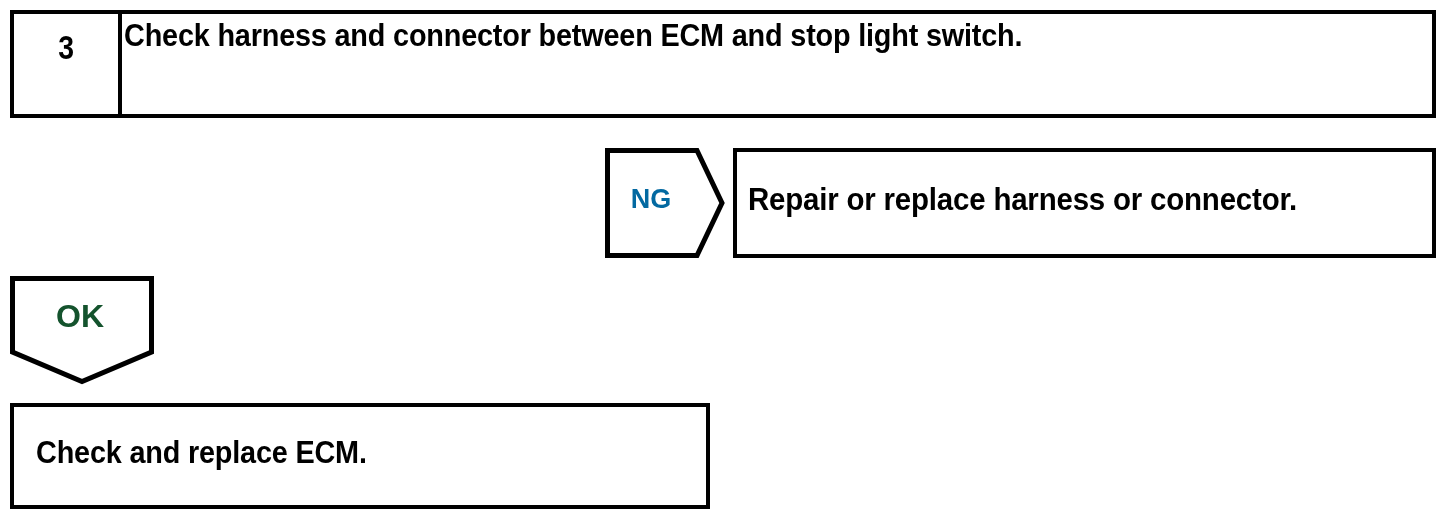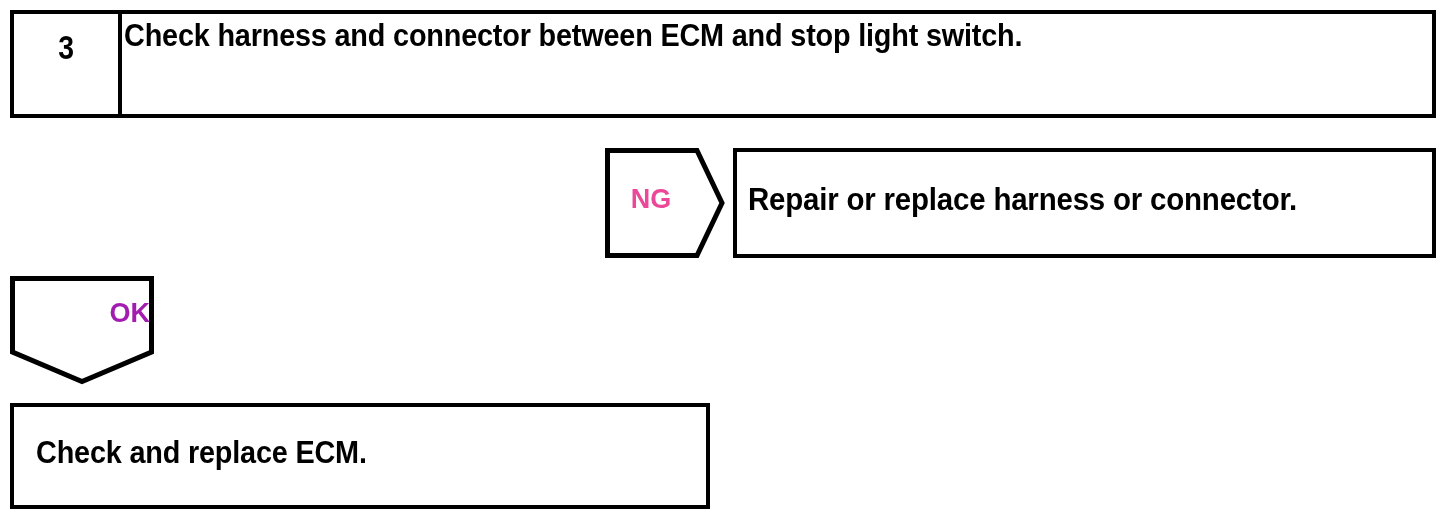--- a/index.html
+++ b/index.html
@@ -81,21 +81,21 @@
     height: 110px;
   }
   #ng-label {
     position: absolute;
     left: 605px;
     top: 184px;
     width: 92px;
     text-align: center;
     font-size: 27px;
     font-weight: bold;
-    color: #ec4899;
+    color: #0369a1;
     letter-spacing: 0px;
   }
 
   #ng-action-box {
     left: 733px;
     top: 148px;
     width: 703px;
     height: 110px;
   }
   #ng-action-text {
@@ -123,24 +123,24 @@
   #ok-pentagon svg {
     display: block;
     width: 148px;
     height: 110px;
   }
   #ok-label {
     position: absolute;
     left: 10px;
     top: 298px;
     width: 140px;
-    text-align: right;
-    font-size: 27px;
+    text-align: center;
+    font-size: 32px;
     font-weight: bold;
-    color: #a21caf;
+    color: #14532d;
   }
 
   
   #final-box {
     left: 10px;
     top: 403px;
     width: 700px;
     height: 106px;
   }
   #final-text {

